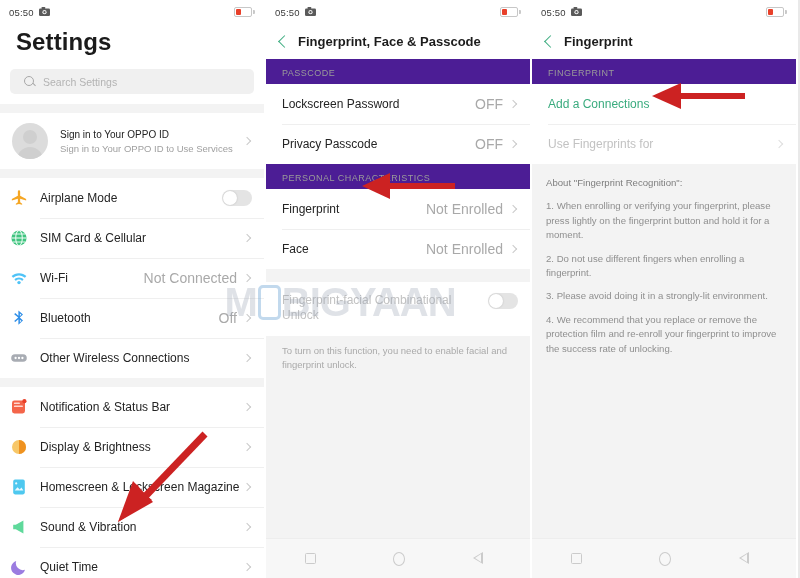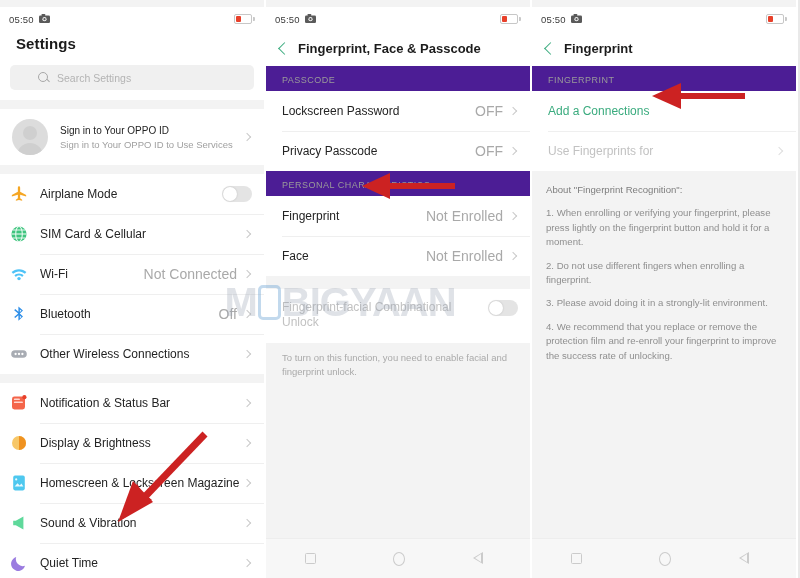--- a/index.html
+++ b/index.html
@@ -20,21 +20,21 @@
     display: flex; flex-direction: column;
   }
   .panel:last-child { border-right: none; width: 268px; }
 
   
   .statusbar {
     height: 24px; flex: 0 0 24px;
     background: #ffffff;
     display: flex; align-items: center;
     padding: 0 9px;
-    font-size: 9.5px; color: #3a3a3a; margin-top: 7px;
+    font-size: 9.5px; color: #3a3a3a;
   }
   .sb-time { letter-spacing: .2px; }
   .sb-cam { margin-left: 5px; display:inline-block; }
   .sb-spacer { flex: 1; }
   .battery { position: relative; width: 21px; height: 10px; }
   .battery .shell {
     position:absolute; left:0; top:0; width:18px; height:10px;
     border:1px solid #c7c7c7; border-radius:2px; background:#fff;
   }
   .battery .tip {
@@ -43,21 +43,21 @@
   }
   .battery .fill {
     position:absolute; left:2px; top:2px; width:5px; height:6px;
     background:#e8402a; border-radius:1px;
   }
 
   
   .bigheader {
     background:#ffffff; padding: 4px 16px 13px 16px;
   }
-  .bigheader .title { font-size: 15px; font-weight: bold; color:#1b1b1b; letter-spacing:.1px;}
+  .bigheader .title { font-size: 24px; font-weight: bold; color:#1b1b1b; letter-spacing:.1px;}
 
   .navheader {
     background:#ffffff;
     height: 35px; flex:0 0 35px;
     display:flex; align-items:center; padding: 0 12px 0 11px;
   }
   .back-chevron {
     width: 12px; height: 18px; flex:0 0 12px;
     position: relative; margin-right: 9px;
   }
@@ -66,21 +66,21 @@
     width:8px; height:8px;
     border-left:1.6px solid #3aab7e; border-bottom:1.6px solid #3aab7e;
     transform: rotate(45deg);
   }
   .navheader .title { font-size: 13px; font-weight: bold; color:#1c1c1c; }
 
   
   .searchwrap { background:#ffffff; padding: 0 10px 10px 10px; }
   .searchbar {
     height: 25px; background:#f0f0f0; border-radius: 5px;
-    display:flex; align-items:center; padding: 0 28px;
+    display:flex; align-items:center; padding: 0 14px;
   }
   .search-icon { width:12px; height:12px; position:relative; margin-right:7px; flex:0 0 12px;}
   .search-icon::before {
     content:""; position:absolute; left:0; top:0;
     width:8px; height:8px; border:1.4px solid #a8a8a8; border-radius:50%;
   }
   .search-icon::after {
     content:""; position:absolute; left:7.5px; top:8px;
     width:4px; height:1.4px; background:#a8a8a8; transform: rotate(45deg);
   }

